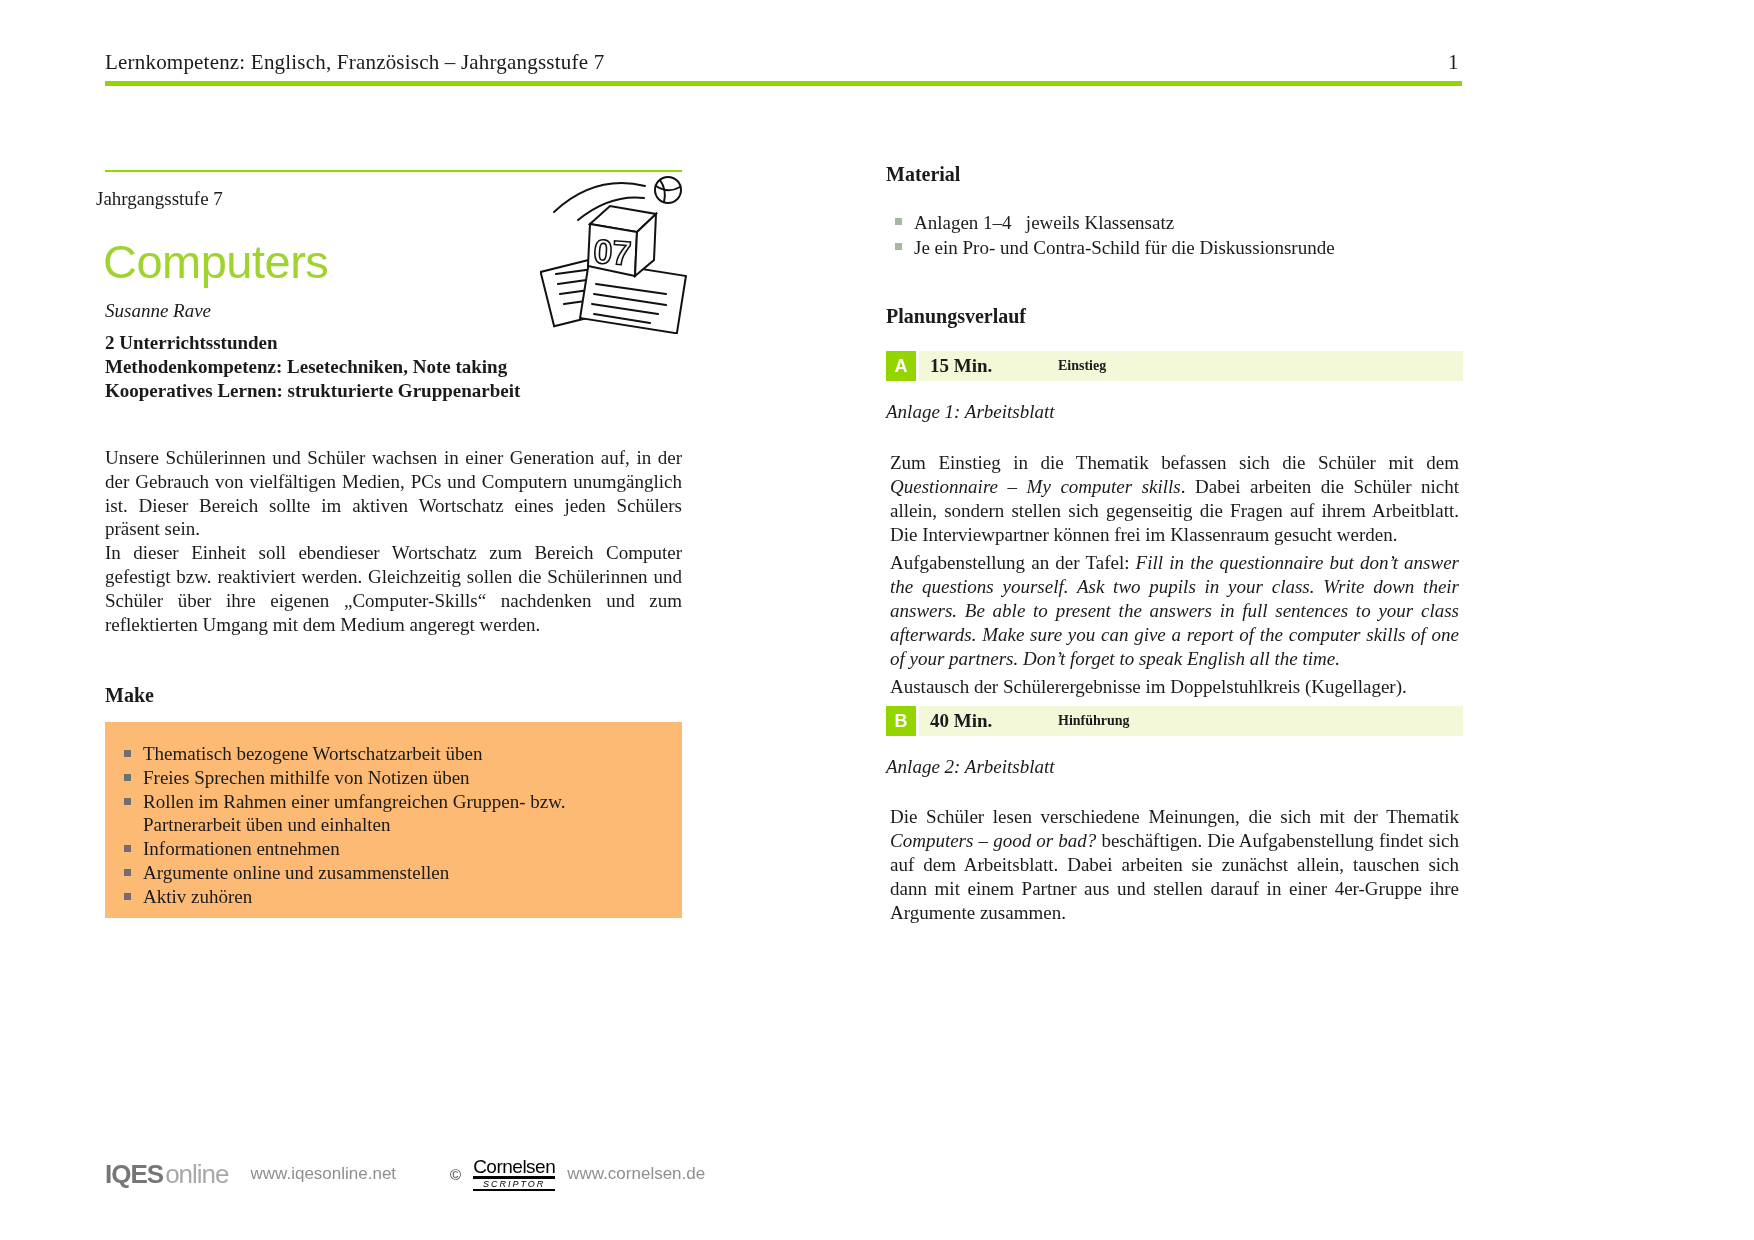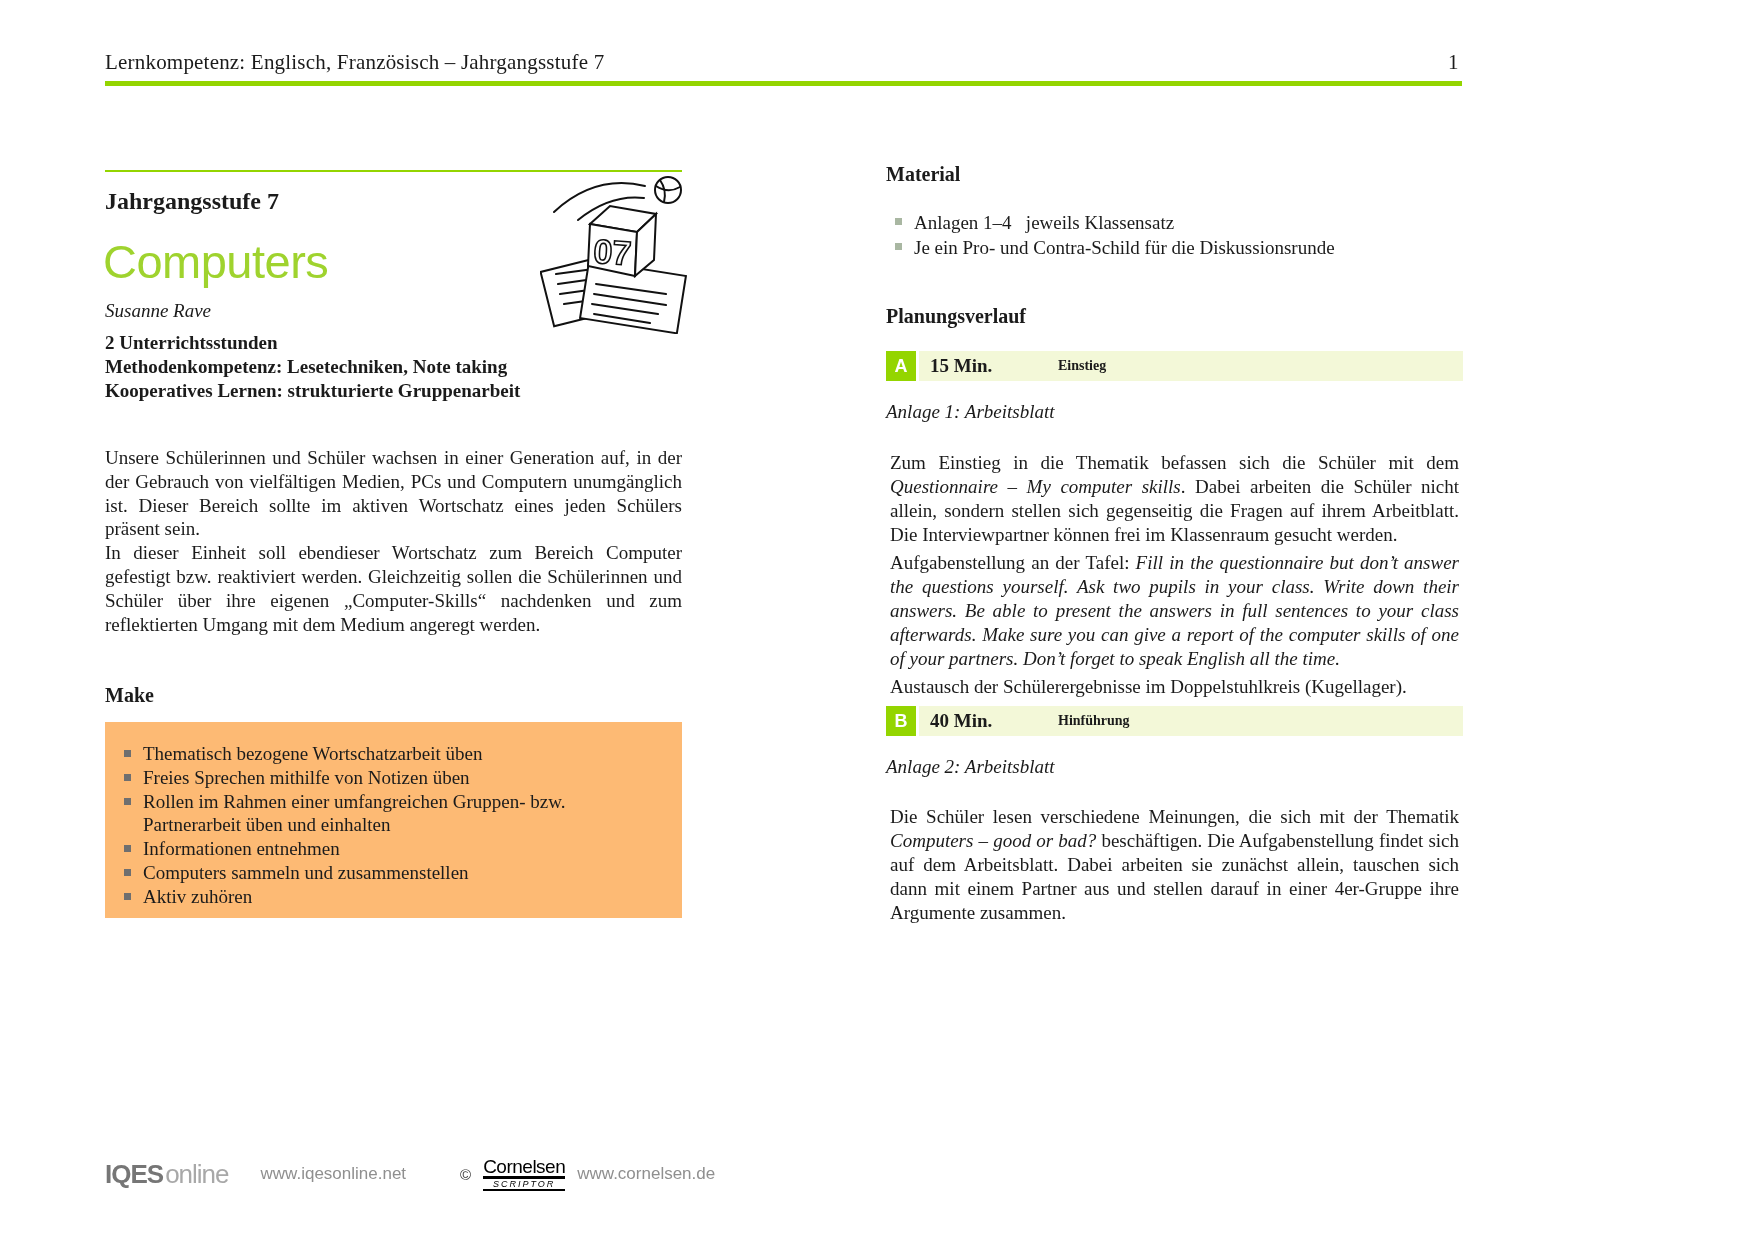--- a/index.html
+++ b/index.html
@@ -7,21 +7,21 @@
     width:1754px;height:1240px;position:relative;background:#ffffff;
     font-family:"Liberation Serif",serif;color:#1b1b1b;overflow:hidden;
   }
   .abs{position:absolute;}
 
   
   .header-title{left:105px;top:50px;font-size:21px;letter-spacing:.2px;}
   .page-number{left:1448px;top:50px;font-size:21px;}
   .header-rule{left:105px;top:81px;width:1357px;height:5px;background:#94d500;}
   .thin-rule{left:105px;top:170px;width:577px;height:2px;background:#94d500;}
-  .kicker{left:105px;top:188px;font-size:24px;font-weight:bold;}
+  .kicker{left:96px;top:188px;font-size:19px;}
   .doc-title{left:103px;top:234px;font-family:"Liberation Sans",sans-serif;font-size:47px;font-weight:400;color:#9fd32e;letter-spacing:-.5px;}
   .author{left:105px;top:300px;font-size:19px;font-style:italic;}
   .meta{left:105px;top:331px;font-size:19px;font-weight:bold;line-height:24px;}
   .intro{left:105px;top:446px;width:577px;font-size:19px;line-height:23.8px;text-align:justify;}
   .intro p{margin:0;}
   .section-heading{font-size:20px;font-weight:bold;}
   .ziele-heading{left:105px;top:684px;}
   .ziele-box{left:105px;top:722px;width:577px;height:196px;background:#fdba74;box-sizing:border-box;padding:20px 20px 0 10px;}
   ul.square-list{list-style:none;margin:0;padding:0;font-size:19px;line-height:23.8px;}
   ul.square-list li{position:relative;padding-left:28px;margin:0;}
@@ -51,21 +51,21 @@
   .text-b{top:801px;}
   .plan-text p{margin:4px;}
   .it{font-style:italic;}
 
   
   .footer{left:105px;top:1152px;width:700px;height:44px;display:flex;align-items:center;font-family:"Liberation Sans",sans-serif;}
   .iqes-logo{font-size:26px;letter-spacing:-1px;white-space:nowrap;}
   .iqes-bold{font-weight:bold;color:#767676;}
   .iqes-light{font-weight:400;color:#a8a8a8;margin-left:2px;}
   .footer-url{font-size:17px;color:#8f8f8f;text-decoration:none;}
-  .url-iqes{margin-left:32px;}
+  .url-iqes{margin-left:22px;}
   .copyright{margin-left:54px;font-size:15px;color:#3a3a3a;}
   .cornelsen-logo{margin-left:12px;display:inline-block;text-align:center;color:#000;}
   .corn-name{font-size:19px;font-weight:normal;letter-spacing:-.5px;border-bottom:3px solid #000;line-height:19px;}
   .corn-sub{font-size:9px;font-weight:normal;font-style:italic;letter-spacing:2px;border-bottom:2px solid #000;line-height:10px;}
   .url-corn{margin-left:12px;}
 
   svg .ink{stroke:#111;fill:none;stroke-width:2;stroke-linecap:round;stroke-linejoin:round;}
   svg .paper{fill:#fff;stroke:#111;stroke-width:2;}
 </style>
 </head>
@@ -114,21 +114,21 @@
 </div>
 
 <div class="abs section-heading ziele-heading">Make</div>
 
 <div class="abs ziele-box">
   <ul class="square-list">
     <li>Thematisch bezogene Wortschatzarbeit üben</li>
     <li>Freies Sprechen mithilfe von Notizen üben</li>
     <li>Rollen im Rahmen einer umfangreichen Gruppen- bzw. Partnerarbeit üben und einhalten</li>
     <li>Informationen entnehmen</li>
-    <li>Computers sammeln und zusammenstellen</li>
+    <li>Argumente online und zusammenstellen</li>
     <li>Aktiv zuhören</li>
   </ul>
 </div>
 
 <div class="abs section-heading material-heading">Material</div>
 
 <div class="abs material-list">
   <ul class="square-list material-list">
     <li>Anlagen 1–4   jeweils Klassensatz</li>
     <li>Je ein Pro- und Contra-Schild für die Diskussionsrunde</li>

